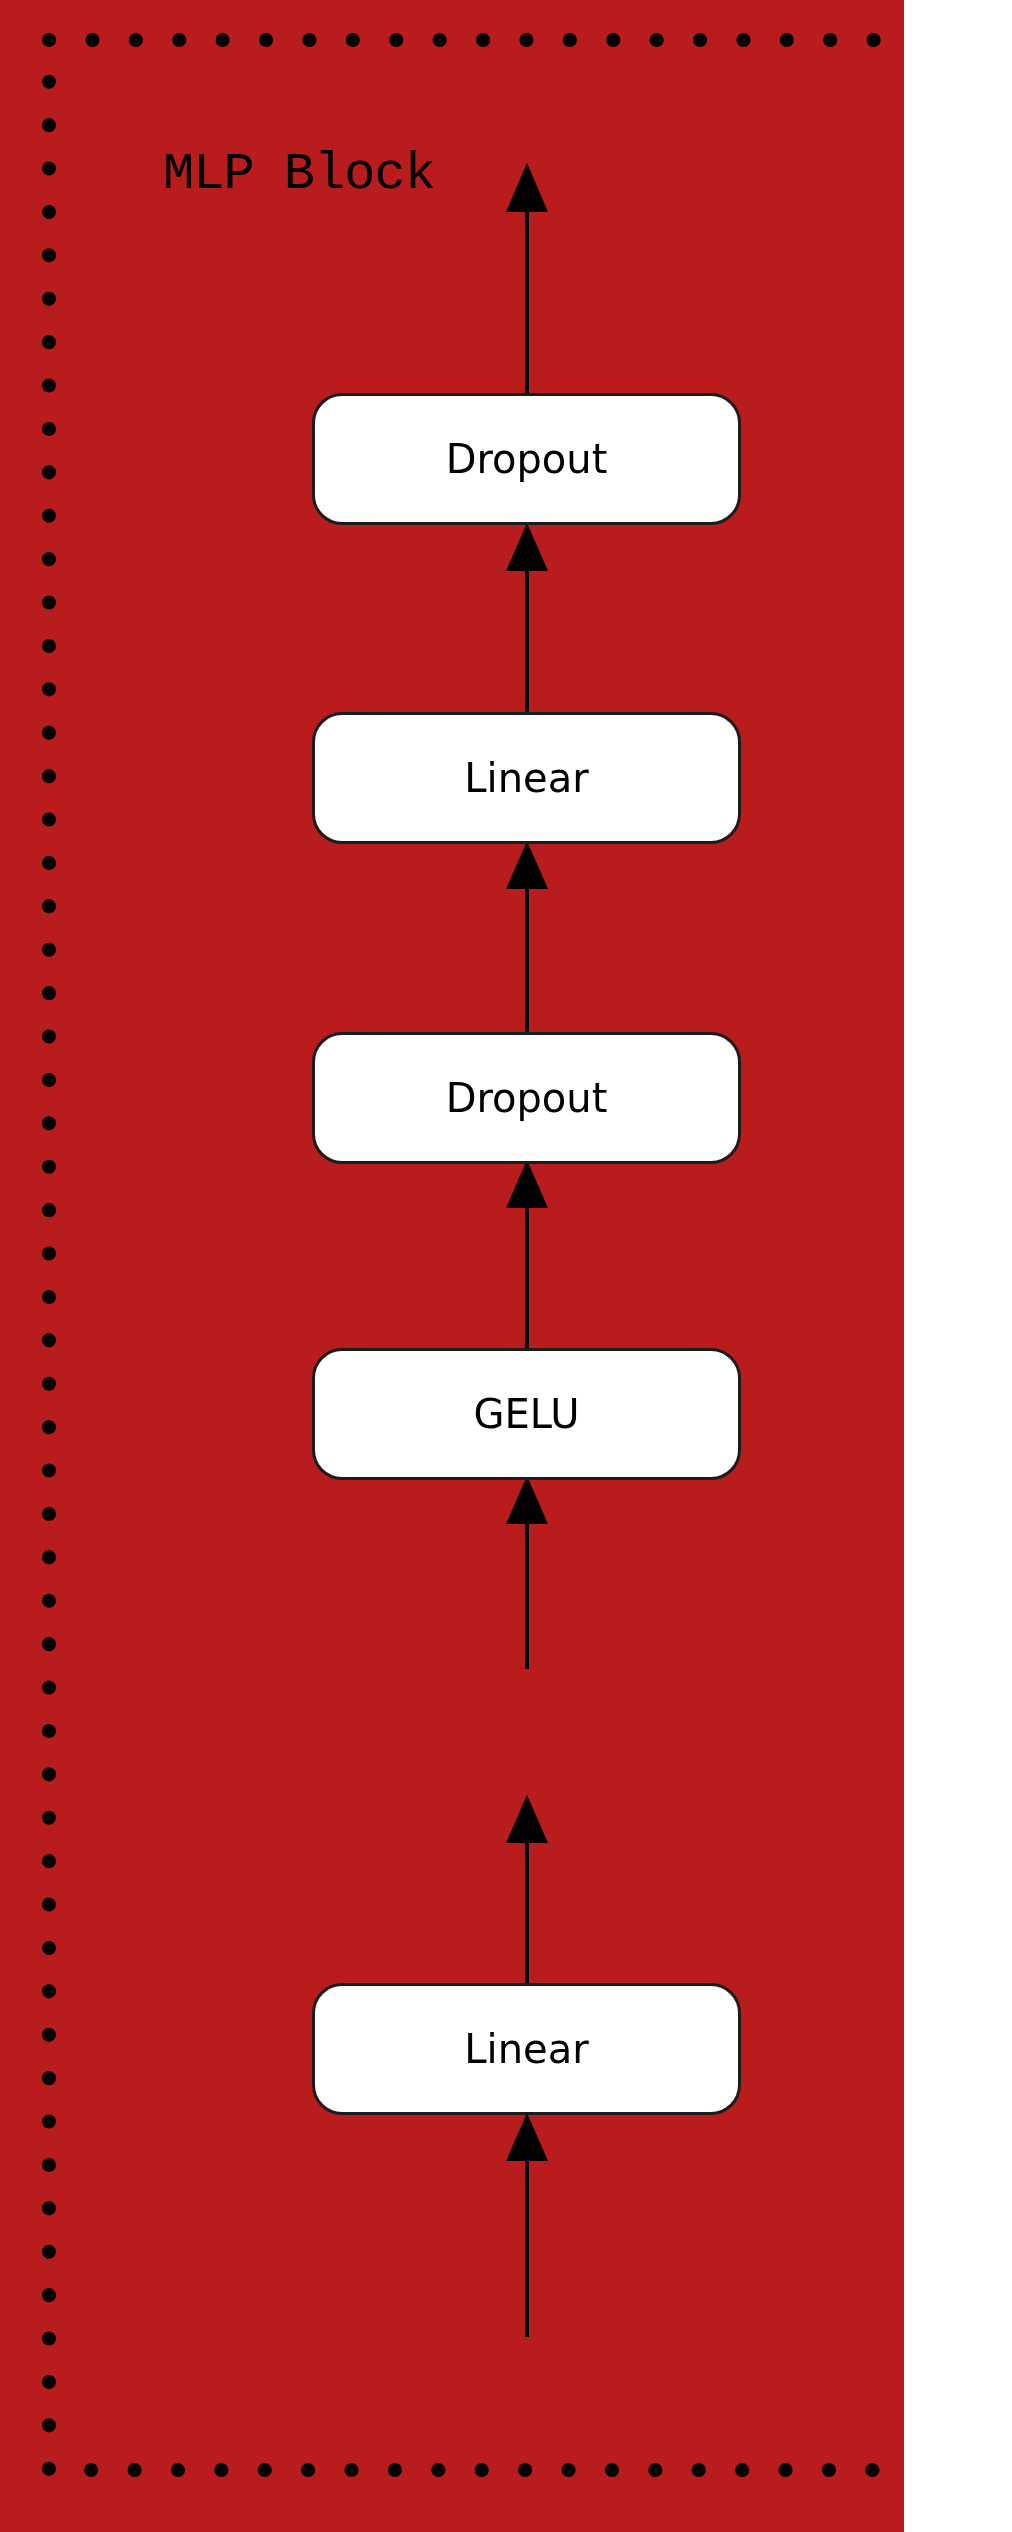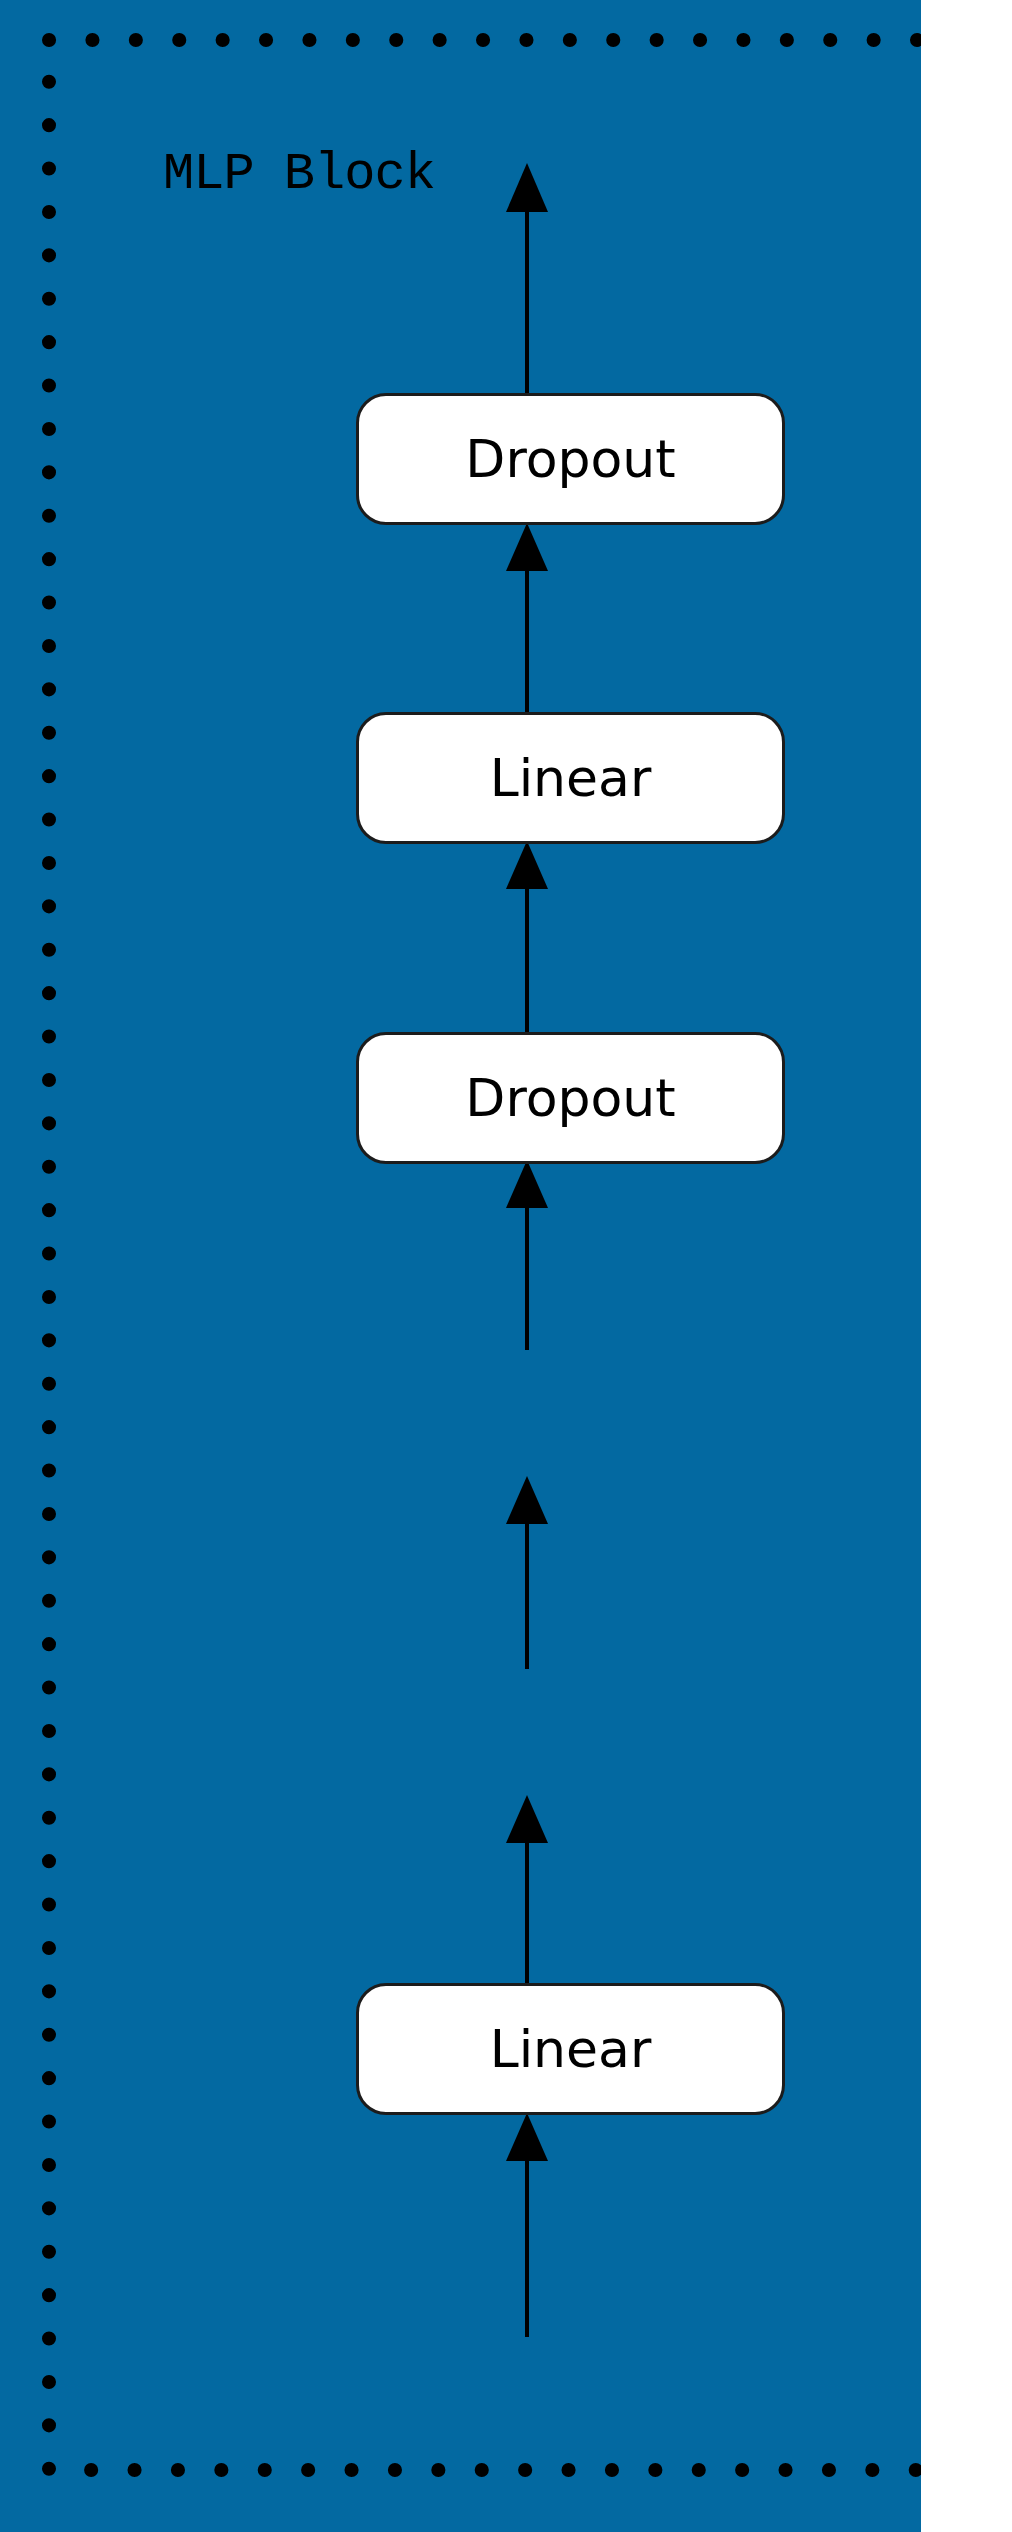--- a/index.html
+++ b/index.html
@@ -4,24 +4,23 @@
 <style>
   html, body {
     margin: 0;
     padding: 0;
     background: #ffffff;
   }
   .canvas {
     position: relative;
     width: 904px;
     height: 2532px;
-    background: #0369a1;
+    background: #b91c1c;
     overflow: hidden;
     font-family: "DejaVu Sans", sans-serif;
-    padding-left: 17px;
   }
   .decor-svg {
     position: absolute;
     left: 0;
     top: 0;
     width: 1012px;
     height: 2532px;
   }
   .diagram-title {
     position: absolute;
@@ -40,23 +39,22 @@
     left: 312px;
     width: 429px;
     height: 132px;
     box-sizing: border-box;
     border: 3px solid #1c1c1c;
     border-radius: 30px;
     background: #ffffff;
     display: flex;
     align-items: center;
     justify-content: center;
-    font-size: 52px;
+    font-size: 40px;
     color: #000000;
-    margin-left: 44px;
   }
   .node-1 { top: 393px; }
   .node-2 { top: 712px; }
   .node-3 { top: 1032px; }
   .node-4 { top: 1348px; }
   .node-5 { top: 1667px; }
   .node-6 { top: 1983px; }
 </style>
 </head>
 <body>
@@ -110,19 +108,22 @@
   </div>
 
   <div class="node node-2">
     <span>Linear</span>
   </div>
 
   <div class="node node-3">
     <span>Dropout</span>
   </div>
 
+  <div class="node node-4">
+    <span>GELU</span>
+  </div>
 
 
   <div class="node node-6">
     <span>Linear</span>
   </div>
 
 </div>
 
 </body></html>

